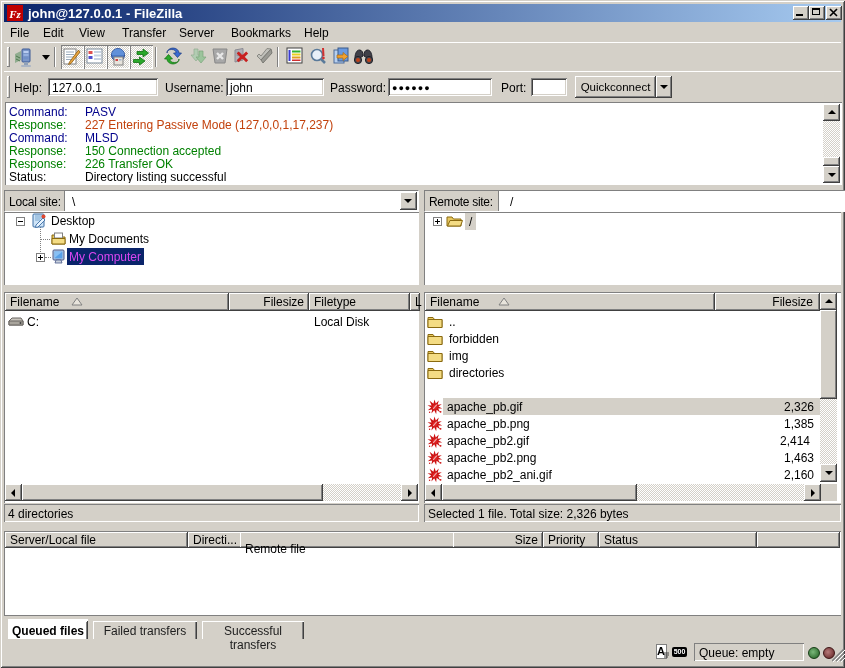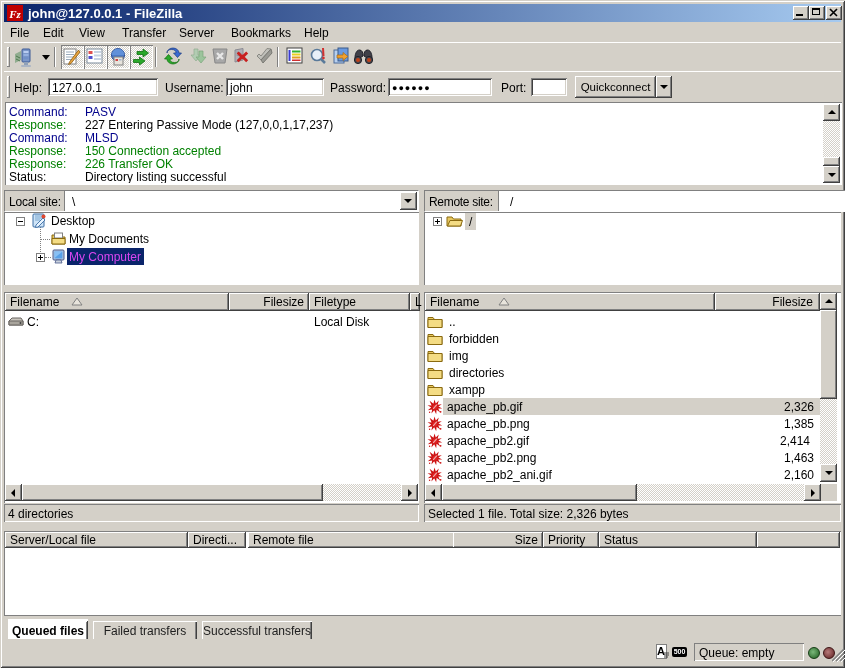--- a/index.html
+++ b/index.html
@@ -205,21 +205,21 @@
   <div class="field" style="left:527px;top:6px;width:36px;height:18px"></div>
   <div class="abs raised btnface" style="left:571px;top:4px;width:81px;height:22px;text-align:center;padding-top:5px;font-size:11.5px">Quickconnect</div>
   <div class="abs raised btnface" style="left:652px;top:4px;width:16px;height:22px">
     <div class="arr" style="left:4px;top:9px;border-left:4px solid transparent;border-right:4px solid transparent;border-top:4px solid #000"></div>
   </div>
 </div>
 
 <div class="abs sunken1" style="left:5px;top:102px;width:837px;height:83px;background:#fff">
   <div class="abs" id="logtext" style="left:2px;top:2px;width:814px;height:79px;overflow:hidden;line-height:13px;padding:2px 0 0 2px">
     <div><span style="color:#00008b">Command:</span><span style="position:absolute;left:78px;color:#00008b">PASV</span></div>
-    <div><span style="color:#008000">Response:</span><span style="position:absolute;left:78px;color:#000000">227 Entering Passive Mode (127,0,0,1,17,237)</span></div>
+    <div><span style="color:#008000">Response:</span><span style="position:absolute;left:78px;color:#c2410c">227 Entering Passive Mode (127,0,0,1,17,237)</span></div>
     <div><span style="color:#00008b">Command:</span><span style="position:absolute;left:78px;color:#00008b">MLSD</span></div>
     <div><span style="color:#008000">Response:</span><span style="position:absolute;left:78px;color:#008000">150 Connection accepted</span></div>
     <div><span style="color:#008000">Response:</span><span style="position:absolute;left:78px;color:#008000">226 Transfer OK</span></div>
     <div><span style="color:#000">Status:</span><span style="position:absolute;left:78px;color:#000">Directory listing successful</span></div>
   </div>
   <div class="abs sbtrack" id="logsb" style="right:2px;top:2px;width:17px;height:79px">
     <div class="sbbtn" style="left:0;top:0;width:17px;height:17px">
         <div class="arr" style="left:5px;top:6px;border-left:4px solid transparent;border-right:4px solid transparent;border-bottom:4px solid #000"></div>
       </div>
     <div class="sbthumb" style="left:0;top:53px;width:17px;height:9px"></div>
@@ -337,26 +337,20 @@
           <use href="#folder"></use>
         </svg>
         <span class="abs" style="left:24px">img</span>
       </div>
     <div class="row" style="top:51px">
         <svg class="ficon" width="16" height="15" viewBox="0 0 16 15">
           <use href="#folder"></use>
         </svg>
         <span class="abs" style="left:24px">directories</span>
       </div>
-    <div class="row" style="top:68px">
-        <svg class="ficon" width="16" height="15" viewBox="0 0 16 15">
-          <use href="#folder"></use>
-        </svg>
-        <span class="abs" style="left:24px">xampp</span>
-      </div>
     <div class="row" style="top:85px">
         <div class="abs" style="left:18px;right:0;top:0;bottom:0;background:#d4d0c8"></div>
         <svg class="ficon" width="16" height="16" viewBox="0 0 16 16">
           <use href="#splat"></use>
         </svg>
         <span class="abs" style="left:22px">apache_pb.gif</span>
         <span class="abs" style="right:6px">2,326</span>
       </div>
     <div class="row" style="top:102px">
         <svg class="ficon" width="16" height="16" viewBox="0 0 16 16">
@@ -408,34 +402,34 @@
   <div class="abs btnface" style="left:397px;top:192px;width:16px;height:17px"></div>
 </div>
 
 <div class="abs sunken1" style="left:4px;top:504px;width:415px;height:18px;background:#d4d0c8;padding:3px 0 0 4px">4 directories</div>
 <div class="abs sunken1" style="left:424px;top:504px;width:417px;height:18px;background:#d4d0c8;padding:3px 0 0 4px">Selected 1 file. Total size: 2,326 bytes</div>
 
 <div class="abs sunken1" style="left:4px;top:531px;width:837px;height:84px;background:#fff" id="queue">
   <div class="abs" style="left:1px;top:1px;width:835px;height:16px">
     <div class="hcell" style="left:0;width:183px;padding-top:1px">Server/Local file</div>
     <div class="hcell" style="left:183px;width:58px;padding-top:1px">Directi...</div>
-    <div class="hcell" style="left:243px;width:228px;padding-top:1px">Remote file</div>
+    <div class="hcell" style="left:235px;width:228px;padding-top:10px">Remote file</div>
     <div class="hcell hr" style="left:448px;width:90px;padding-top:1px">Size</div>
     <div class="hcell" style="left:538px;width:56px;padding-top:1px">Priority</div>
     <div class="hcell" style="left:594px;width:158px;padding-top:1px">Status</div>
     <div class="hcell" style="left:752px;width:83px;padding-top:1px"></div>
   </div>
 </div>
 
 <div class="abs" id="tabs" style="left:4px;top:615px;width:837px;height:24px;border-top:1px solid #808080">
   <div class="abs" style="left:4px;top:3px;width:80px;height:20px;background:#fff;font-weight:bold;text-align:center;padding-top:4px;
     box-shadow:inset 1px 1px 0 #fff, inset -1px 0 0 #404040, inset 2px 2px 0 #fff, inset -2px 0 0 #808080;border-top:1px solid #fff">Queued files</div>
   <div class="abs" style="left:89px;top:5px;width:104px;height:18px;background:#d4d0c8;text-align:center;padding-top:3px;color:#202020;
     box-shadow:inset 1px 1px 0 #fff, inset -1px 0 0 #404040, inset -2px 0 0 #808080">Failed transfers</div>
-  <div class="abs" style="left:198px;top:5px;width:110px;height:18px;background:#d4d0c8;text-align:center;padding-top:3px;color:#202020;
+  <div class="abs" style="left:198px;top:5px;width:102px;height:18px;background:#d4d0c8;text-align:center;padding-top:3px;color:#202020;
     box-shadow:inset 1px 1px 0 #fff, inset -1px 0 0 #404040, inset -2px 0 0 #808080">Successful transfers</div>
 </div>
 
 <div class="abs" id="statusbar" style="left:4px;top:641px;width:837px;height:22px">
   <svg class="abs" style="left:652px;top:3px" width="13" height="15" viewBox="0 0 13 15">
     <rect x="0.5" y="0.5" width="10" height="14" fill="#fff" stroke="#808080"></rect>
     <text x="5" y="11" font-size="11" font-weight="bold" fill="#000" text-anchor="middle" font-family="Liberation Sans">A</text>
     <path d="M8 9 h5 M8 11 h5 M8 13 h4" stroke="#404040" stroke-width="1"></path>
   </svg>
   <div class="abs" style="left:668px;top:6px;width:15px;height:10px;background:#000;border-radius:2px;color:#fff;font-size:7px;font-weight:bold;text-align:center;line-height:10px;letter-spacing:0">500</div>

